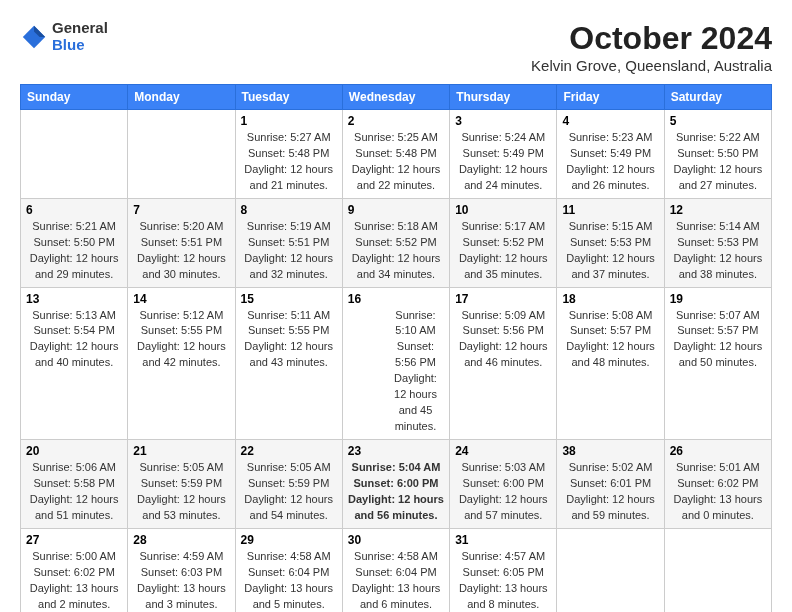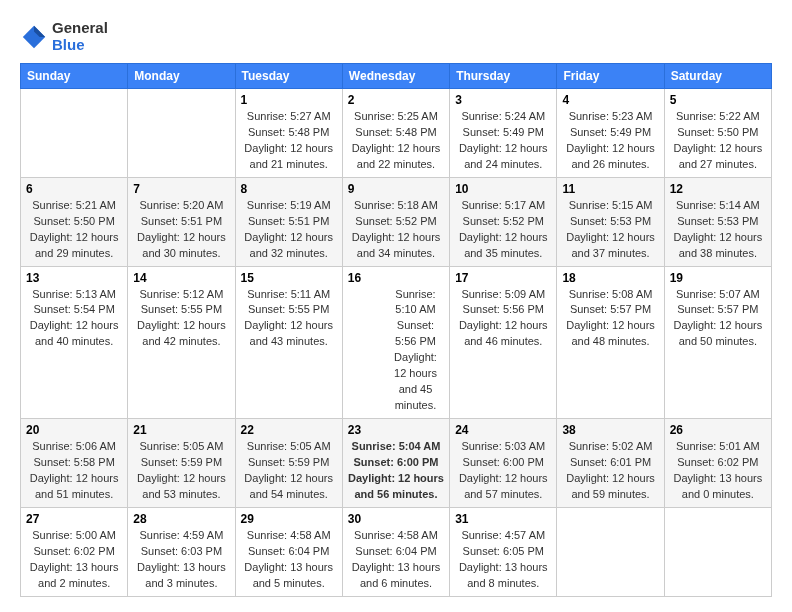--- a/index.html
+++ b/index.html
@@ -94,20 +94,24 @@
   <div class="logo">
     <svg class="logo-icon" viewBox="0 0 40 40">
       <polygon points="20,4 36,20 20,36 4,20" fill="#2a6fdb"></polygon>
       <polygon points="20,4 36,20 28,20 20,12" fill="#1a4fa0"></polygon>
     </svg>
     <div class="logo-text">
       <span class="logo-general">General</span>
       <span class="logo-blue">Blue</span>
     </div>
   </div>
+  <div class="title-block">
+    <h1>October 2024</h1>
+    <h2>Kelvin Grove, Queensland, Australia</h2>
+  </div>
 </div>
 
 <table class="calendar">
   <thead>
     <tr>
     <th>Sunday</th>
         <th>Monday</th>
         <th>Tuesday</th>
         <th>Wednesday</th>
         <th>Thursday</th>

